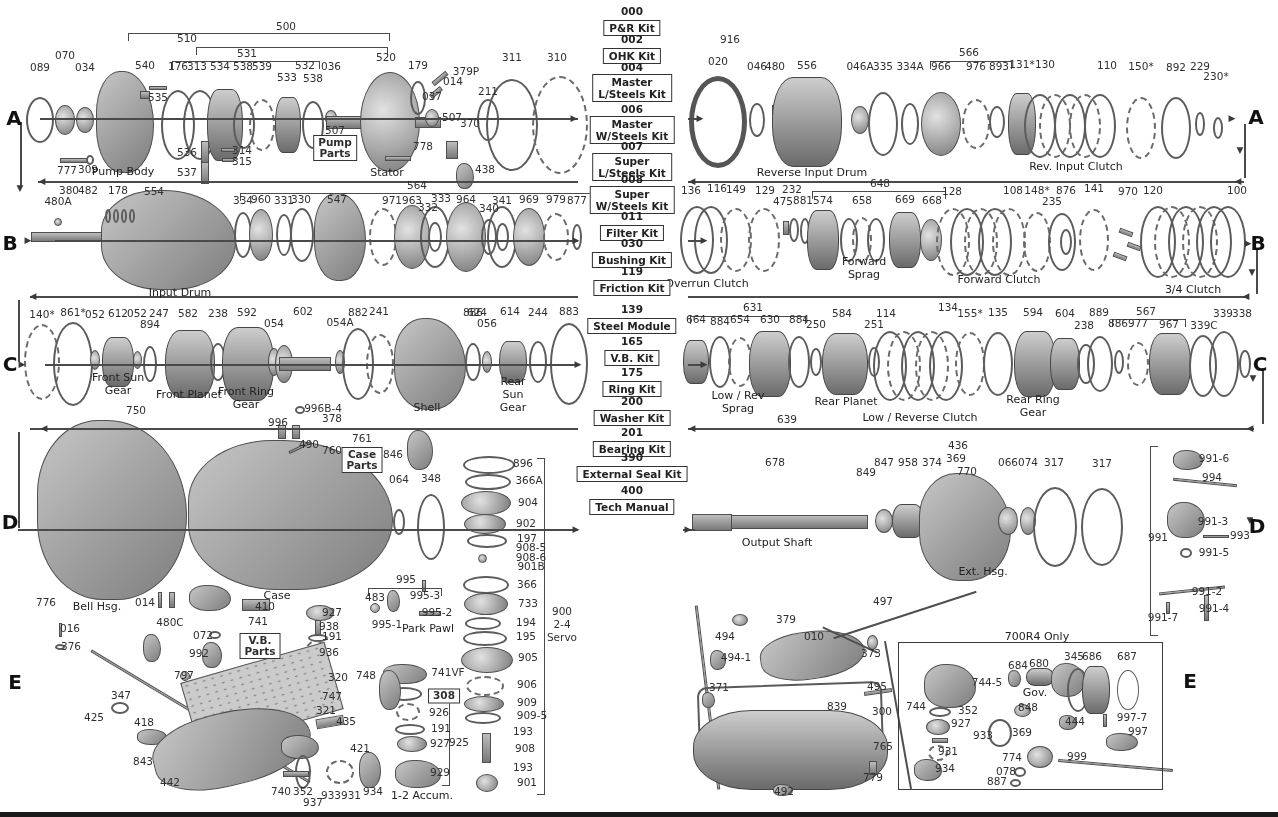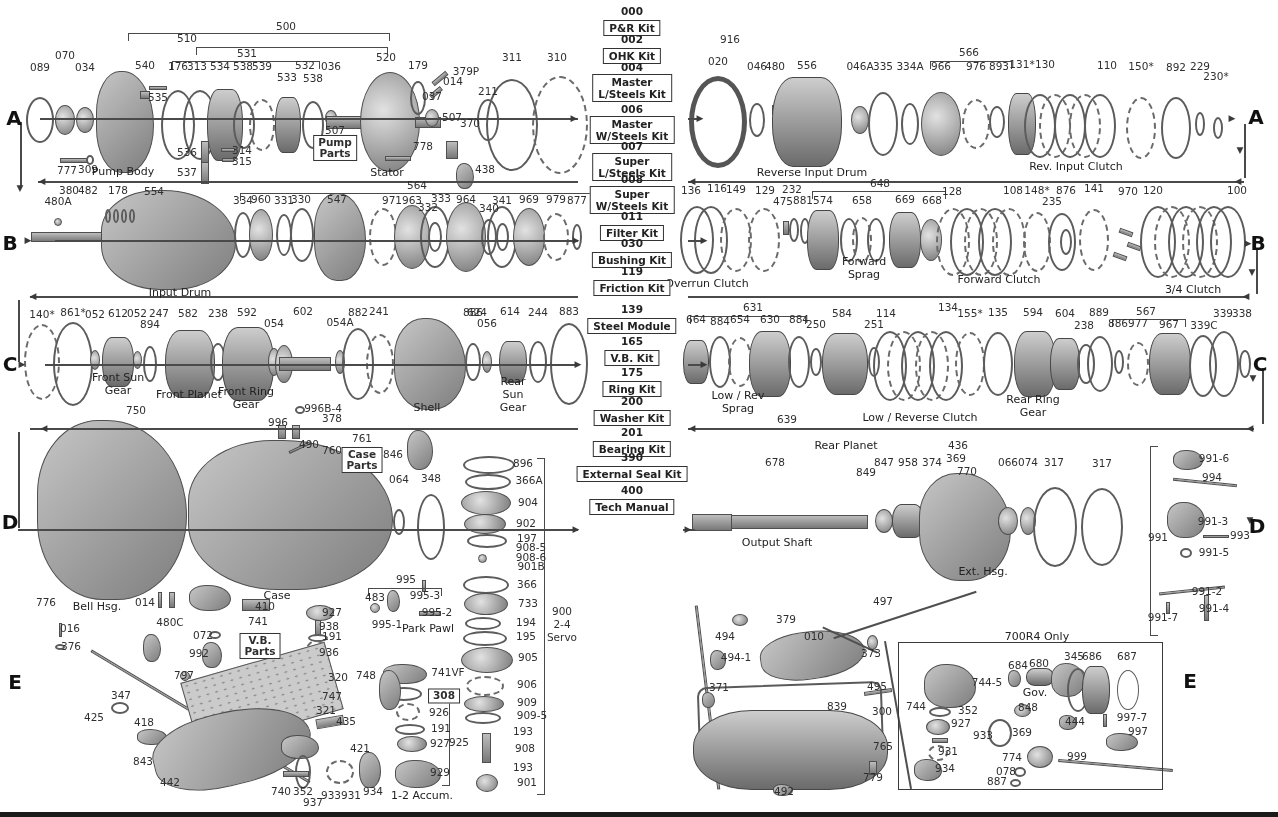--- a/index.html
+++ b/index.html
@@ -515,21 +515,21 @@
     <div class="co" style="left: 770px; top: 320px;">630</div>
     <div class="co" style="left: 799px; top: 320px;">884</div>
     <div class="co" style="left: 816px; top: 325px;">250</div>
     <div class="co" style="left: 842px; top: 314px;">584</div>
     <div class="co" style="left: 874px; top: 325px;">251</div>
     <div class="co" style="left: 886px; top: 314px;">114</div>
     <div class="co" style="left: 948px; top: 308px;">134</div>
     <div class="co g" style="left: 738px; top: 396px;">Low / Rev</div>
     <div class="co g" style="left: 738px; top: 409px;">Sprag</div>
     <div class="co" style="left: 787px; top: 420px;">639</div>
-    <div class="co g" style="left: 846px; top: 402px; margin-top: 44px;">Rear Planet</div>
+    <div class="co g" style="left: 846px; top: 402px;">Rear Planet</div>
     <div class="co g" style="left: 920px; top: 418px;">Low / Reverse Clutch</div>
     <div class="co" style="left: 970px; top: 314px;">155*</div>
     <div class="co" style="left: 998px; top: 313px;">135</div>
     <div class="co" style="left: 1033px; top: 313px;">594</div>
     <div class="co" style="left: 1065px; top: 314px;">604</div>
     <div class="co" style="left: 1084px; top: 326px;">238</div>
     <div class="co" style="left: 1099px; top: 313px;">889</div>
     <div class="co" style="left: 1146px; top: 312px;">567</div>
     <div class="co" style="left: 1118px; top: 324px;">886</div>
     <div class="co" style="left: 1138px; top: 324px;">977</div>

